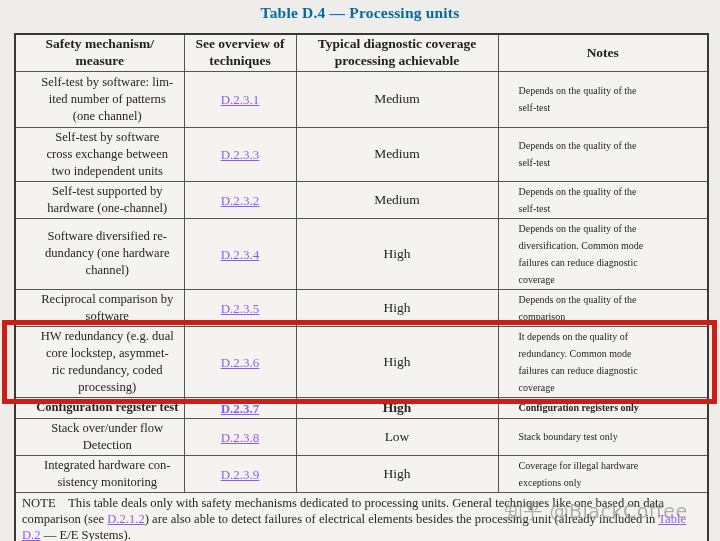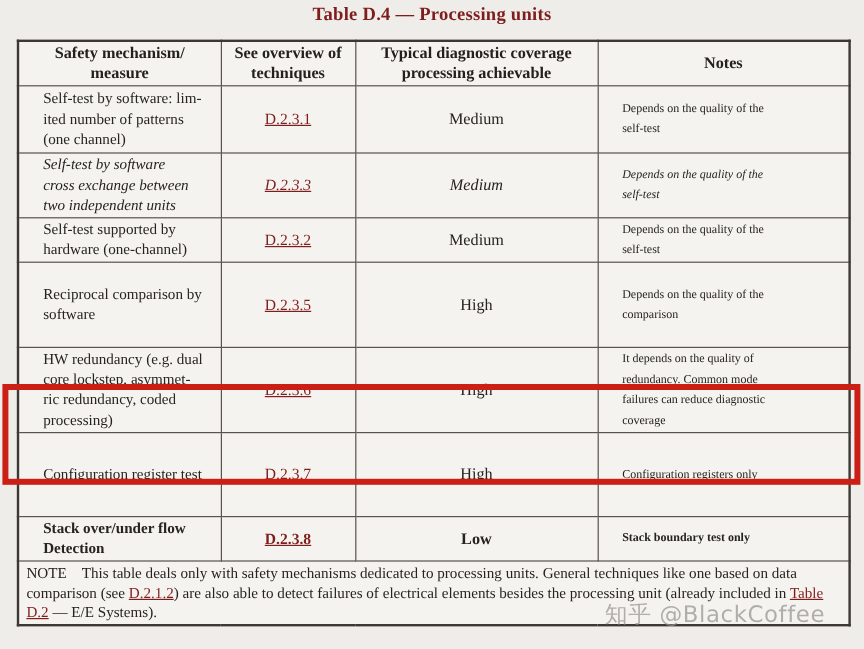--- a/index.html
+++ b/index.html
@@ -8,54 +8,54 @@
     background:#efedea;
     font-family:"Liberation Serif", serif;
     color:#27241f;
     overflow:hidden;
   }
   .page { position:relative; width:720px; height:541px; }
 
   .title {
     position:absolute; top:4px; left:0; width:720px;
     text-align:center; font-weight:bold; font-size:15.5px;
-    color:#7f1d1d; letter-spacing:0.2px;
+    color:#0369a1; letter-spacing:0.2px;
   }
 
   table.main {
     position:absolute; left:14px; top:33px; width:693px;
     border-collapse:collapse; background:#f5f3ef;
     border:2px solid #3c3935; table-layout:fixed;
   }
   th, td {
     border:1px solid #57534d;
     padding:1px 5px;
     vertical-align:middle;
   }
   th {
     font-size:13.5px; line-height:16.5px; font-weight:bold;
     text-align:center; white-space:pre-line; height:37px;
     color:#24211d;
   }
   td.mech {
-    font-size:12.6px; line-height:17px; text-align:left;
+    font-size:12.6px; line-height:17px; text-align:center;
     white-space:pre-line; padding-left:20px;
   }
   td.ref { text-align:center; }
   td.ref .link, .note-link {
-    color:#7f1d1d; text-decoration:underline; font-size:13px;
+    color:#8b5cf6; text-decoration:underline; font-size:13px;
     cursor:pointer;
   }
   td.cov { text-align:center; font-size:13.5px; }
   td.notes {
     font-size:10px; line-height:17px; text-align:left;
     white-space:pre-line; padding-left:20px;
   }
   tbody tr:nth-child(1){ height:56px; }
-  tbody tr:nth-child(2){ height:54px;font-style:italic; }
+  tbody tr:nth-child(2){ height:54px; }
   tbody tr:nth-child(3){ height:37px; }
   tbody tr:nth-child(4){ height:71px; }
   tbody tr:nth-child(5){ height:34px; }
   tbody tr:nth-child(6){ height:70px; }
   tbody tr:nth-child(7){ height:19px;font-weight:bold; }
   tbody tr:nth-child(8){ height:36px; }
   tbody tr:nth-child(9){ height:37px; }
 
   td.note-cell {
     height:50px; font-size:12.6px; line-height:16px;
@@ -123,20 +123,31 @@
         </tr>
         <tr>
           <td class="mech">Self-test supported by
 hardware (one-channel)</td>
           <td class="ref"><span class="link">D.2.3.2</span></td>
           <td class="cov">Medium</td>
           <td class="notes">Depends on the quality of the
 self-test</td>
         </tr>
         <tr>
+          <td class="mech">Software diversified re-
+dundancy (one hardware
+channel)</td>
+          <td class="ref"><span class="link">D.2.3.4</span></td>
+          <td class="cov">High</td>
+          <td class="notes">Depends on the quality of the
+diversification. Common mode
+failures can reduce diagnostic
+coverage</td>
+        </tr>
+        <tr>
           <td class="mech">Reciprocal comparison by
 software</td>
           <td class="ref"><span class="link">D.2.3.5</span></td>
           <td class="cov">High</td>
           <td class="notes">Depends on the quality of the
 comparison</td>
         </tr>
         <tr id="highlighted-row">
           <td class="mech">HW redundancy (e.g. dual
 core lockstep, asymmet-
@@ -155,20 +166,28 @@
           <td class="cov">High</td>
           <td class="notes">Configuration registers only</td>
         </tr>
         <tr>
           <td class="mech">Stack over/under flow
 Detection</td>
           <td class="ref"><span class="link">D.2.3.8</span></td>
           <td class="cov">Low</td>
           <td class="notes">Stack boundary test only</td>
         </tr>
+        <tr>
+          <td class="mech">Integrated hardware con-
+sistency monitoring</td>
+          <td class="ref"><span class="link">D.2.3.9</span></td>
+          <td class="cov">High</td>
+          <td class="notes">Coverage for illegal hardware
+exceptions only</td>
+        </tr>
       </tbody>
     <tfoot>
       <tr>
         <td class="note-cell" colspan="4" id="note-cell"><span>NOTE This table deals only with safety mechanisms dedicated to processing units. General techniques like one based on data comparison (see </span><span class="note-link">D.2.1.2</span><span>) are also able to detect failures of electrical elements besides the processing unit (already included in </span><span class="note-link">Table D.2</span><span> — E/E Systems).</span></td>
       </tr>
     </tfoot>
   </table>
 
   <div class="highlight-box" id="highlight-box" style="top: 320px; height: 84px;"></div>
 

